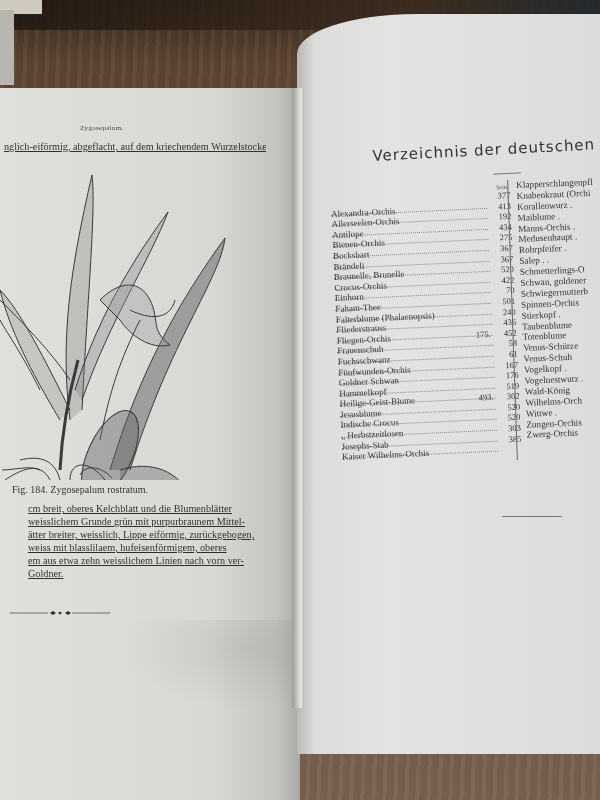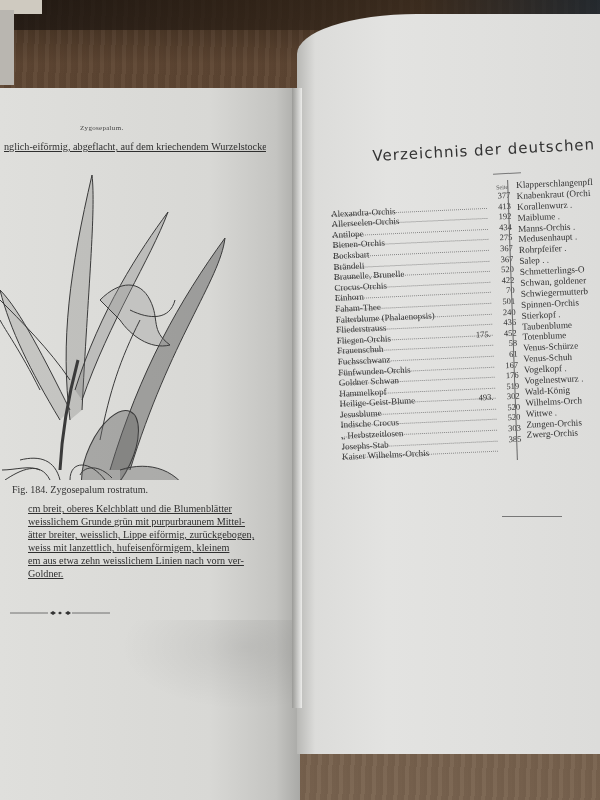--- a/index.html
+++ b/index.html
@@ -86,21 +86,21 @@
       <path d="M40 300 C 30 295, 15 300, 2 300"></path>
     </g>
   </svg>
 
   <div class="fig-caption">Fig. 184.  Zygosepalum rostratum.</div>
 
   <div class="lp-text" style="top:414px;left:13px;margin-left:15px;">
     <span class="line">cm breit, oberes Kelchblatt und die Blumenblätter</span>
     <span class="line">weisslichem Grunde grün mit purpurbraunem Mittel-</span>
     <span class="line">ätter breiter, weisslich, Lippe eiförmig, zurückgebogen,</span>
-    <span class="line"> weiss mit lanzettlich, hufeisenförmigem, kleinem</span>
+    <span class="line"> weiss mit blasslilaem, hufeisenförmigem, oberes</span>
     <span class="line">em aus etwa zehn weisslichem Linien nach vorn ver-</span>
     <span class="line"> Goldner.</span>
   </div>
 
   <svg class="ornament" viewBox="0 0 100 8">
     <line x1="0" y1="4" x2="38" y2="4" stroke="#555" stroke-width=".8"></line>
     <line x1="62" y1="4" x2="100" y2="4" stroke="#555" stroke-width=".8"></line>
     <path d="M40 4 l3 -2 l3 2 l-3 2z M48 4 l2 -1.5 l2 1.5 l-2 1.5z M55 4 l3 -2 l3 2 l-3 2z" fill="#333"></path>
   </svg>
 </div>

